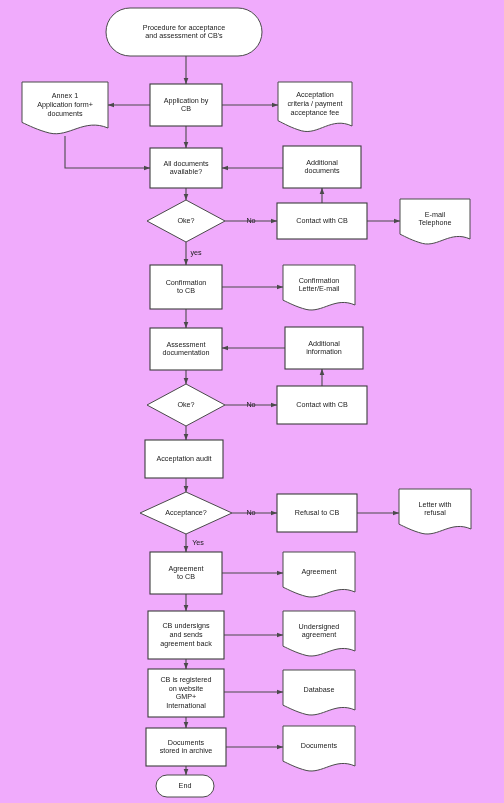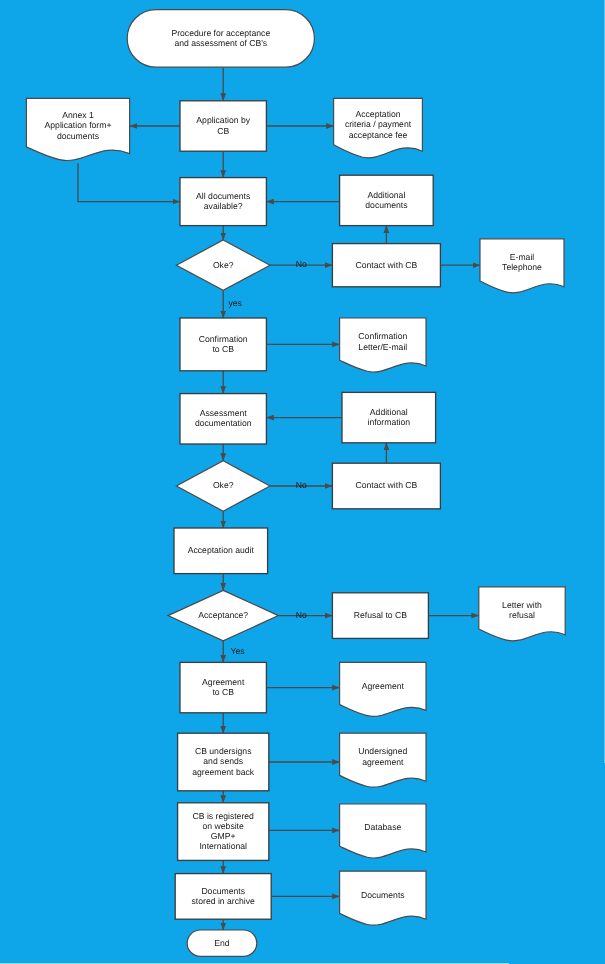--- a/index.html
+++ b/index.html
@@ -7,21 +7,21 @@
     padding: 0;
     background: #ffffff;
   }
   body {
     font-family: "Liberation Sans", sans-serif;
   }
   #flowchart-root {
     position: relative;
     width: 504px;
     height: 803px;
-    background: #0ea5e9;
+    background: #f0abfc;
     overflow: hidden;
   }
   svg#flow-svg {
     display: block;
     width: 504px;
     height: 803px;
   }
   .shape-outline {
     fill: #ffffff;
     stroke: #3c3c3c;

